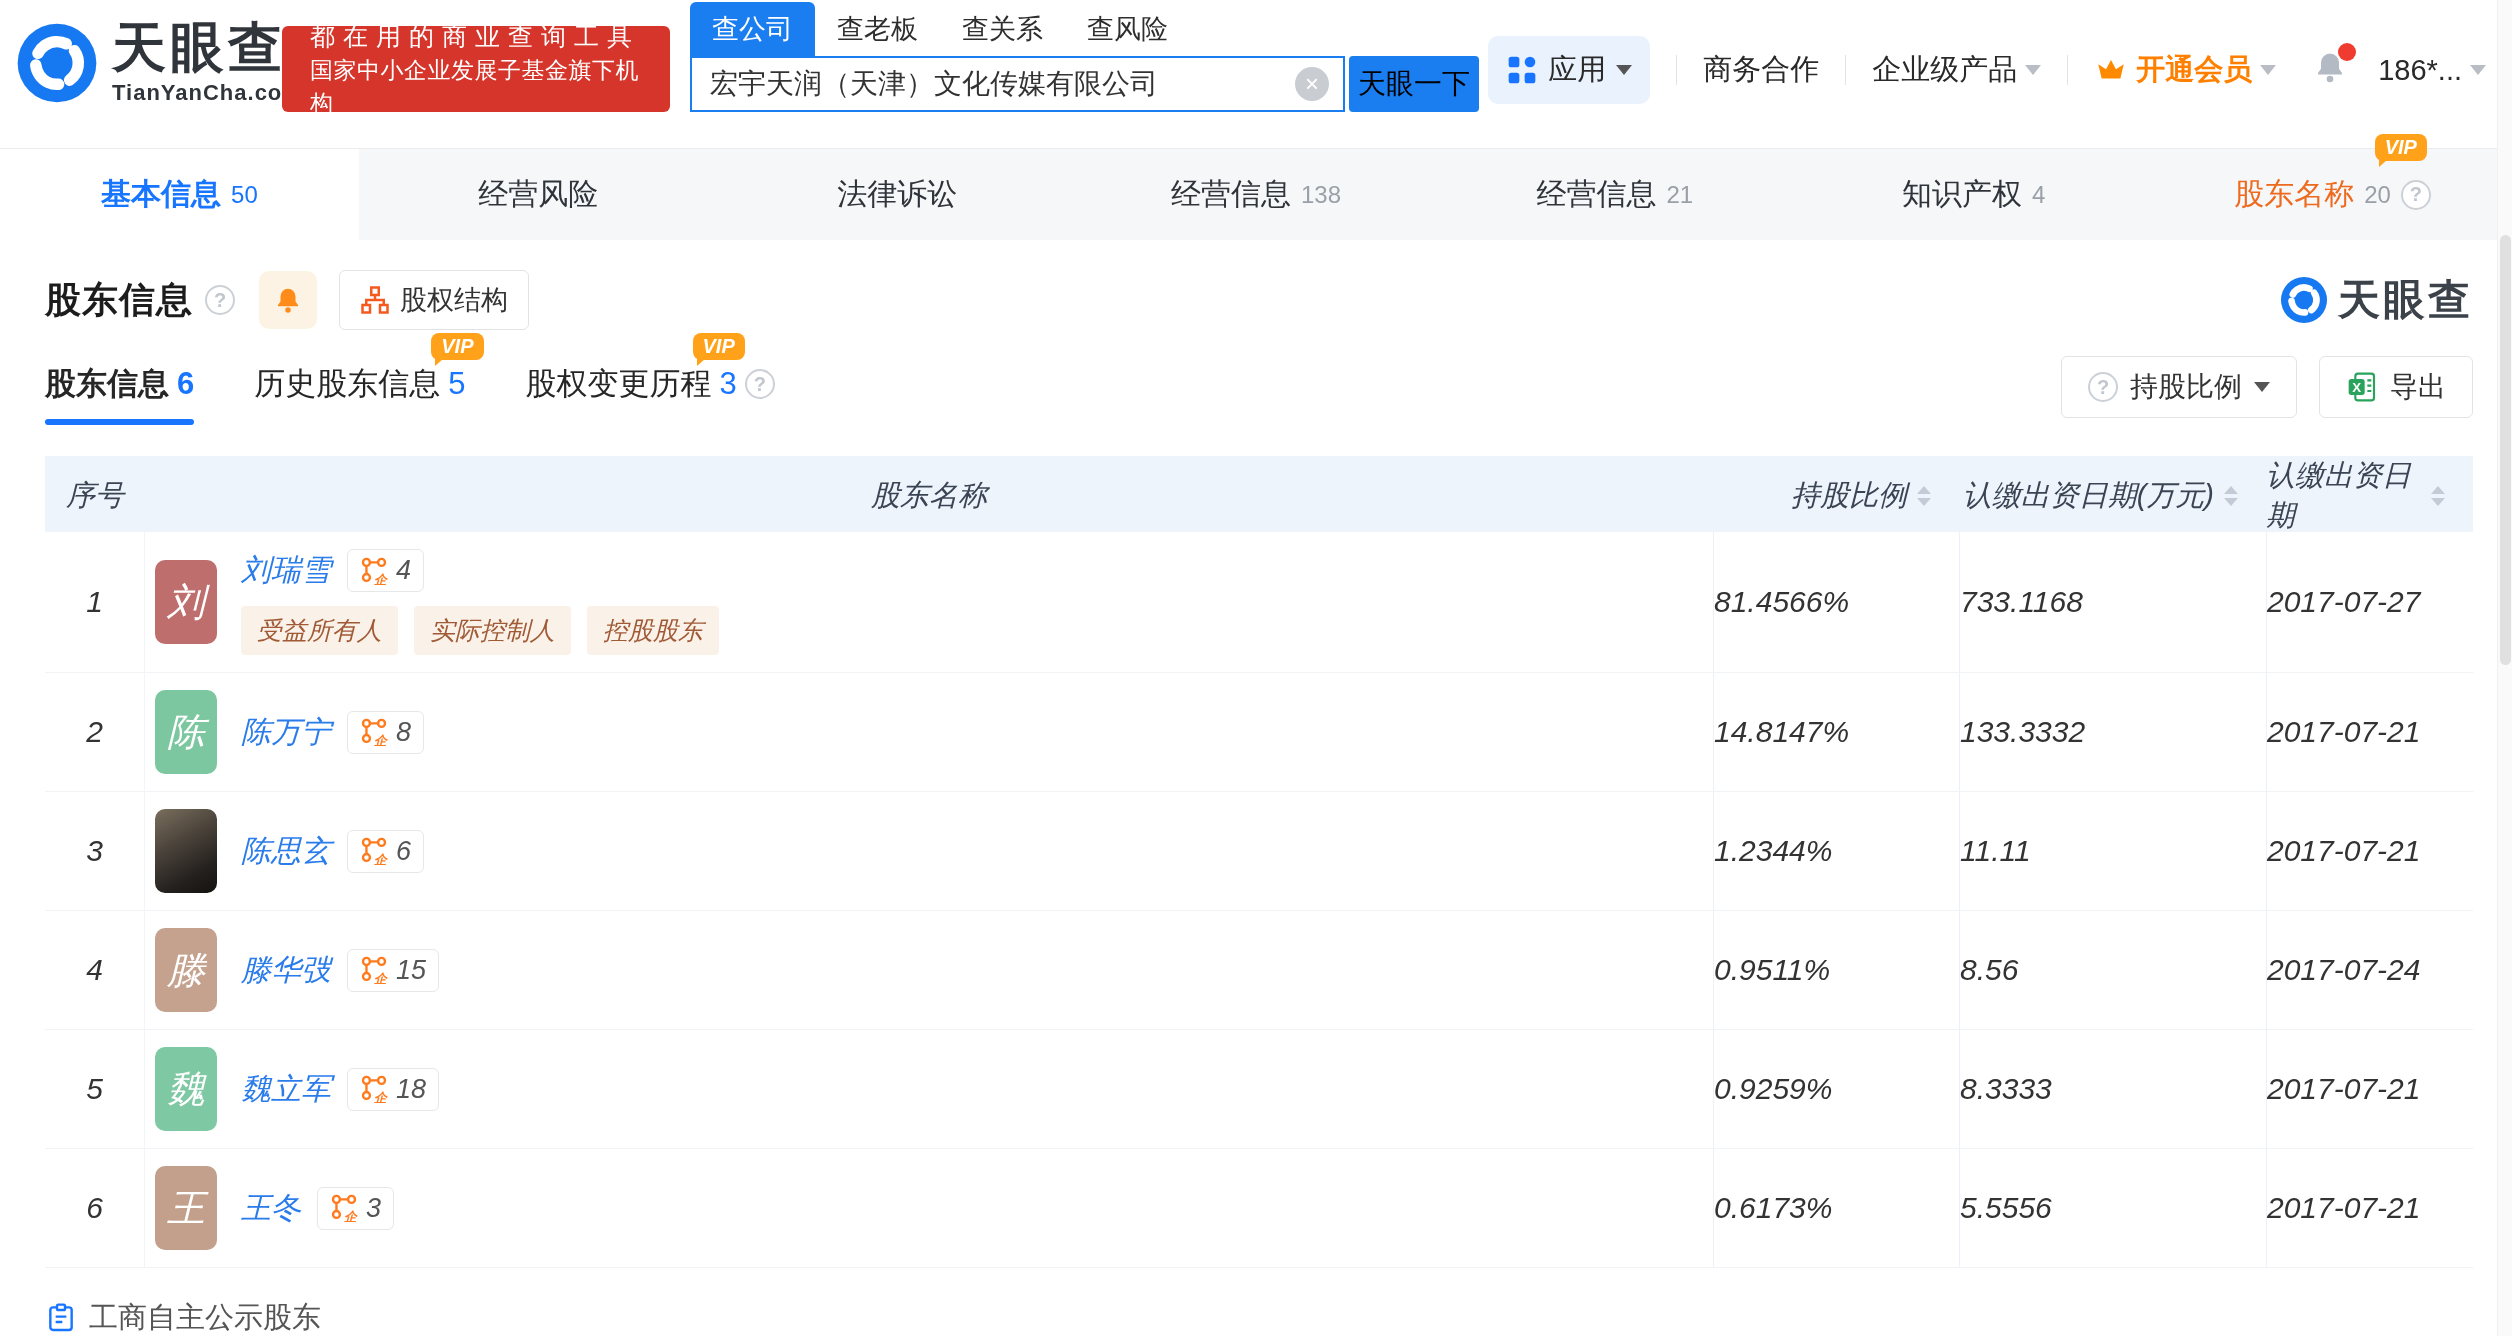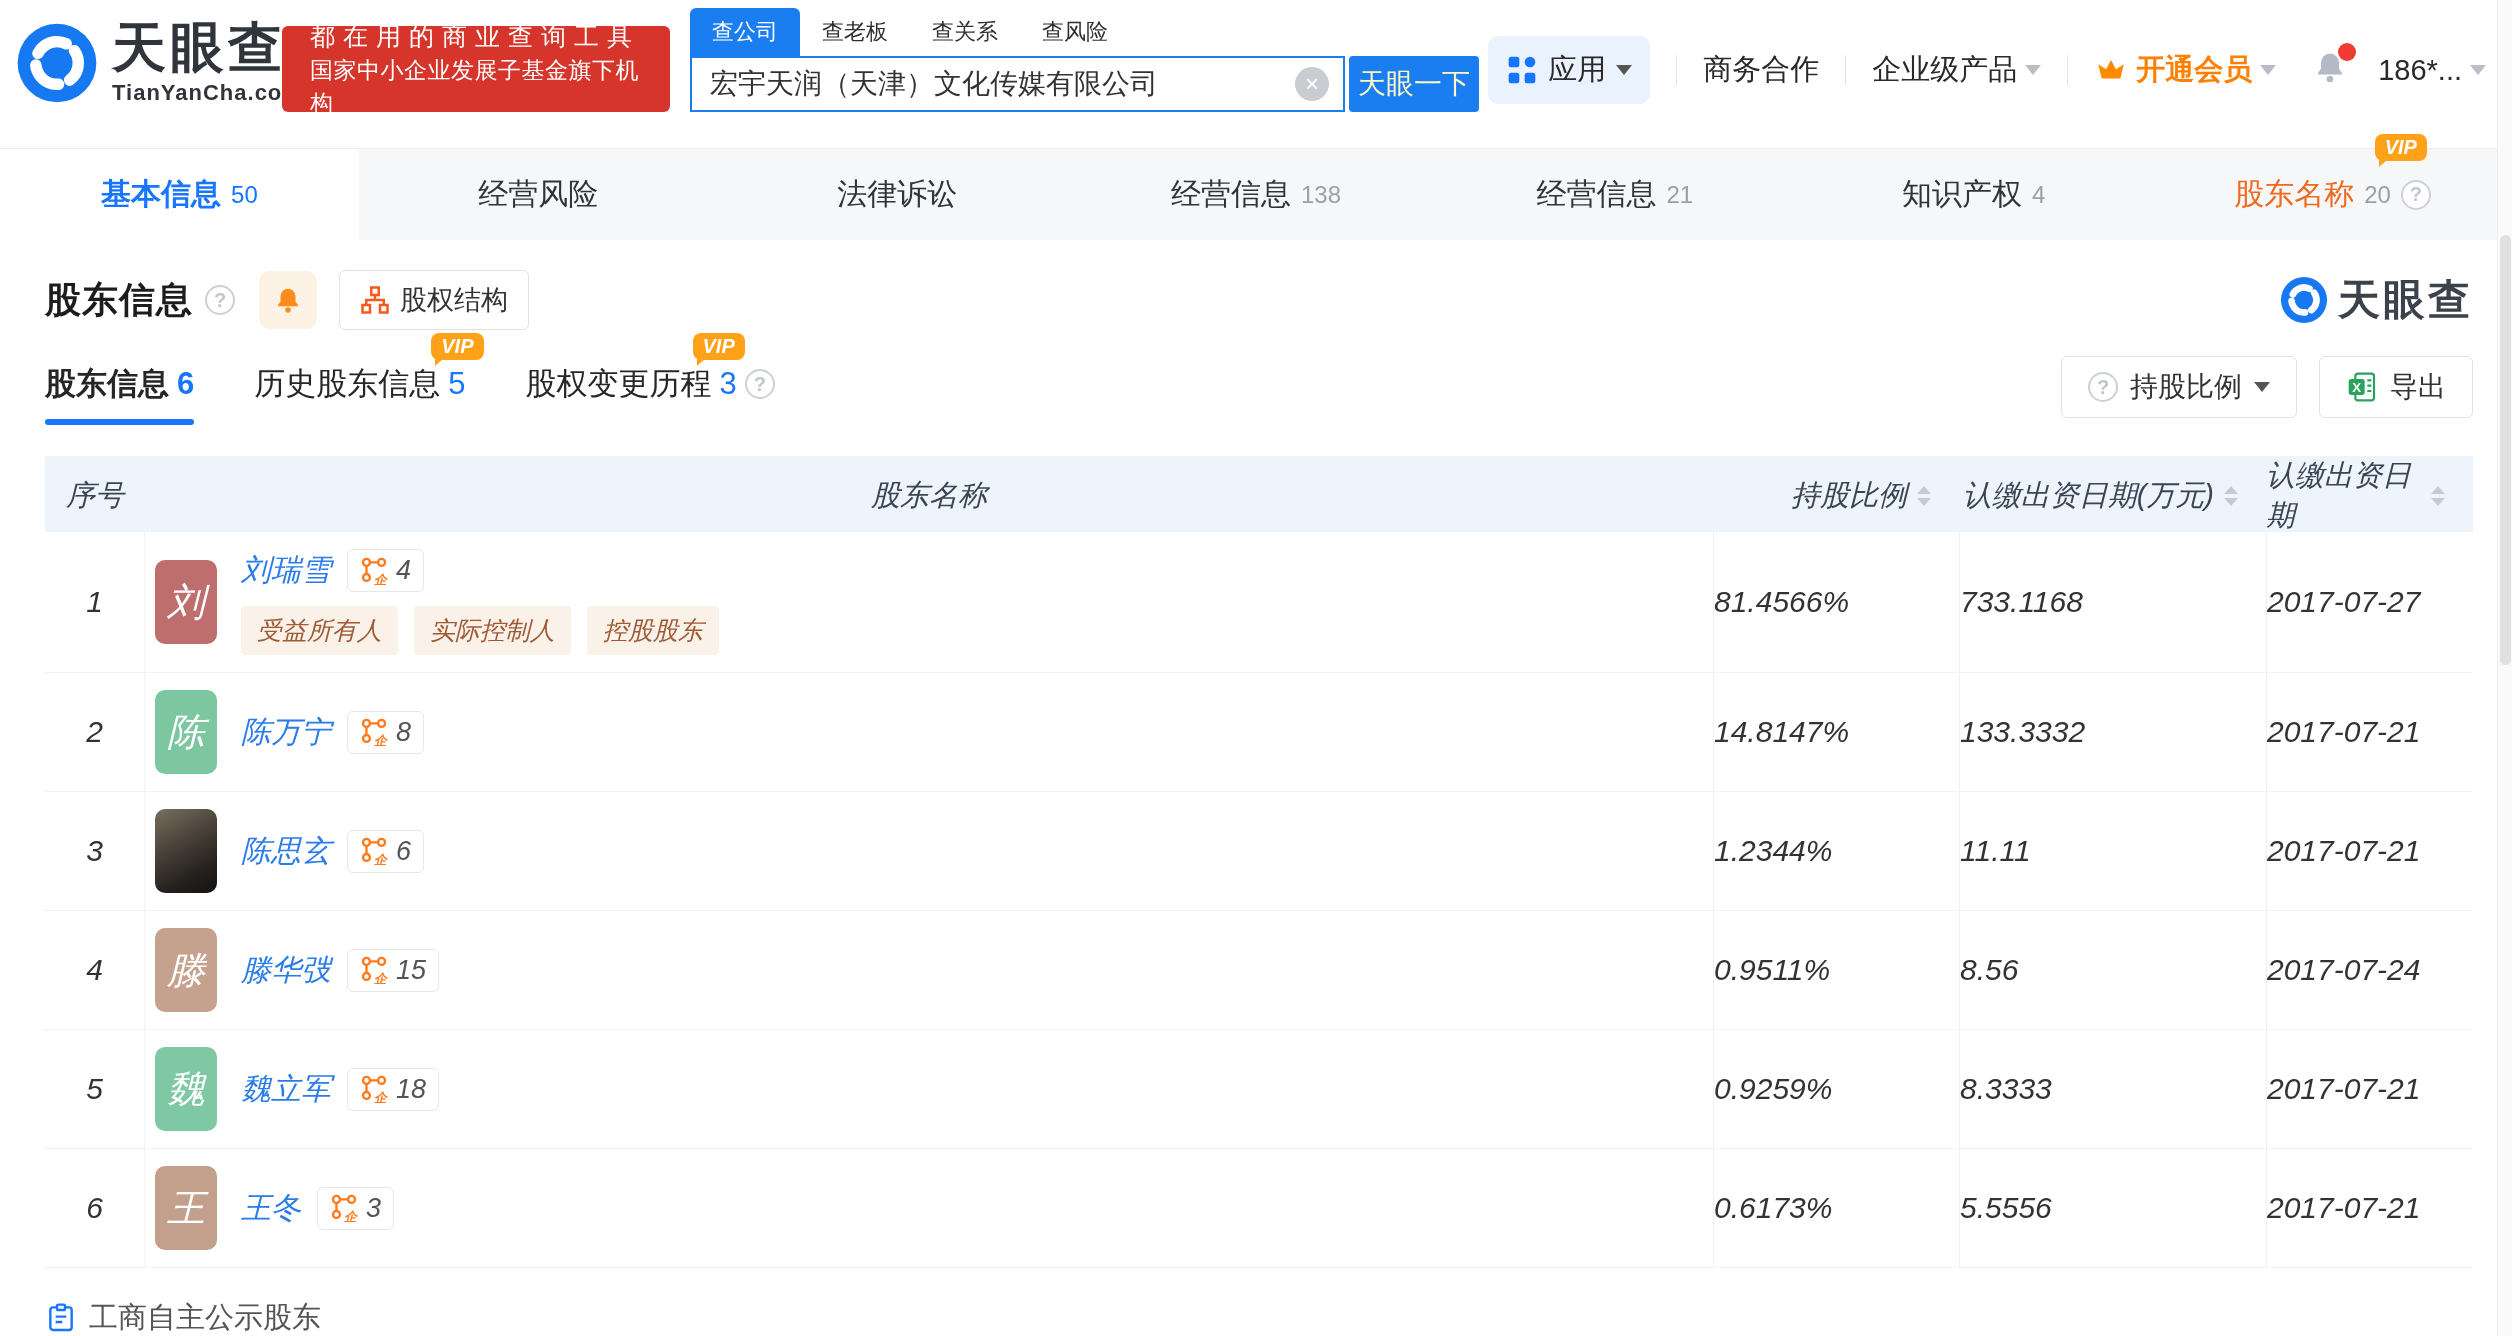--- a/index.html
+++ b/index.html
@@ -13,29 +13,29 @@
   .logo .ltxt{margin-left:14px;display:flex;flex-direction:column;}
   .logo .lt1{font-size:54px;font-weight:700;color:#30353b;letter-spacing:4px;line-height:1;}
   .logo .lt2{font-size:22px;font-weight:700;color:#30353b;margin-top:6px;letter-spacing:1px;}
   .banner{position:absolute;left:282px;top:26px;width:388px;height:86px;background:#d6352b;border-radius:6px;
           color:#fff;display:flex;flex-direction:column;justify-content:center;padding:0 28px;box-sizing:border-box;}
   .banner .b1{font-size:25px;letter-spacing:8px;line-height:1.45;}
   .banner .b2{font-size:23px;letter-spacing:0.5px;line-height:1.45;}
 
   .search{position:absolute;left:690px;top:6px;width:800px;}
   .stabs{display:flex;align-items:flex-end;height:50px;}
-  .stab{font-size:22px;color:#2e2e2e;padding:9px 22px;cursor:pointer;}
+  .stab{font-size:27px;color:#2e2e2e;padding:9px 22px;cursor:pointer;}
   .stab.active{background:#1a7df0;color:#fff;border-radius:6px 6px 0 0;}
   .sbox{display:flex;height:56px;margin-top:0;}
   .sinputwrap{width:655px;border:2px solid #1a7df0;box-sizing:border-box;display:flex;align-items:center;background:#fff;}
   .sinput{flex:1;border:none;outline:none;font-size:28px;color:#333;padding:0 18px;background:transparent;
           font-family:"Liberation Sans","DejaVu Sans",sans-serif;}
   .sclear{width:34px;height:34px;border-radius:50%;background:#c9ccd1;color:#fff;font-size:24px;line-height:34px;
           text-align:center;margin-right:14px;cursor:pointer;flex:0 0 auto;}
-  .sbtn{width:130px;margin-left:4px;background:#1a7df0;color:#fef9c3;font-size:28px;border:none;border-radius:4px;cursor:pointer;
+  .sbtn{width:130px;margin-left:4px;background:#1a7df0;color:#000000;font-size:28px;border:none;border-radius:4px;cursor:pointer;
         font-family:inherit;}
 
   .topnav{position:absolute;right:26px;top:36px;display:flex;align-items:center;font-size:29px;color:#2a2a2a;}
   .apps{background:#eaf2fd;border-radius:10px;padding:14px 18px;display:flex;align-items:center;gap:10px;cursor:pointer;}
   .apps svg{width:32px;height:32px;}
   .sep{width:1px;height:30px;background:#e3e3e3;margin:0 26px;}
   .navitem{display:flex;align-items:center;gap:8px;cursor:pointer;white-space:nowrap;}
   .vipnav{color:#ff8000;font-weight:700;}
   .vipnav svg{width:34px;height:34px;}
   .caret{width:0;height:0;border-left:8px solid transparent;border-right:8px solid transparent;border-top:10px solid #555;}

